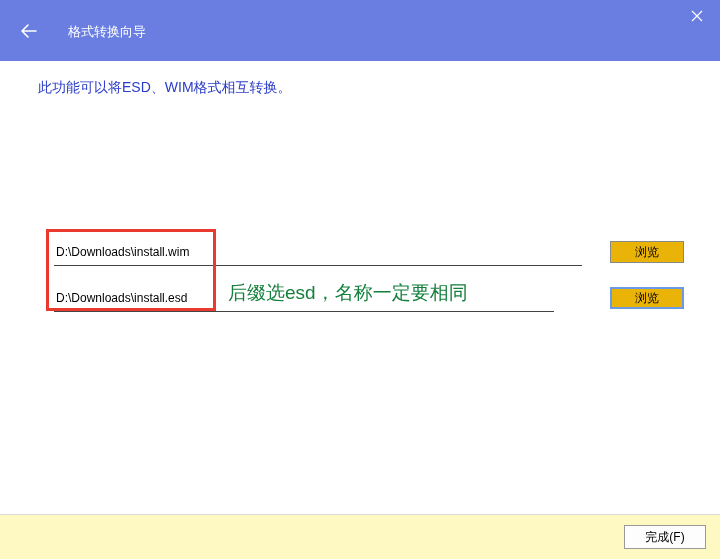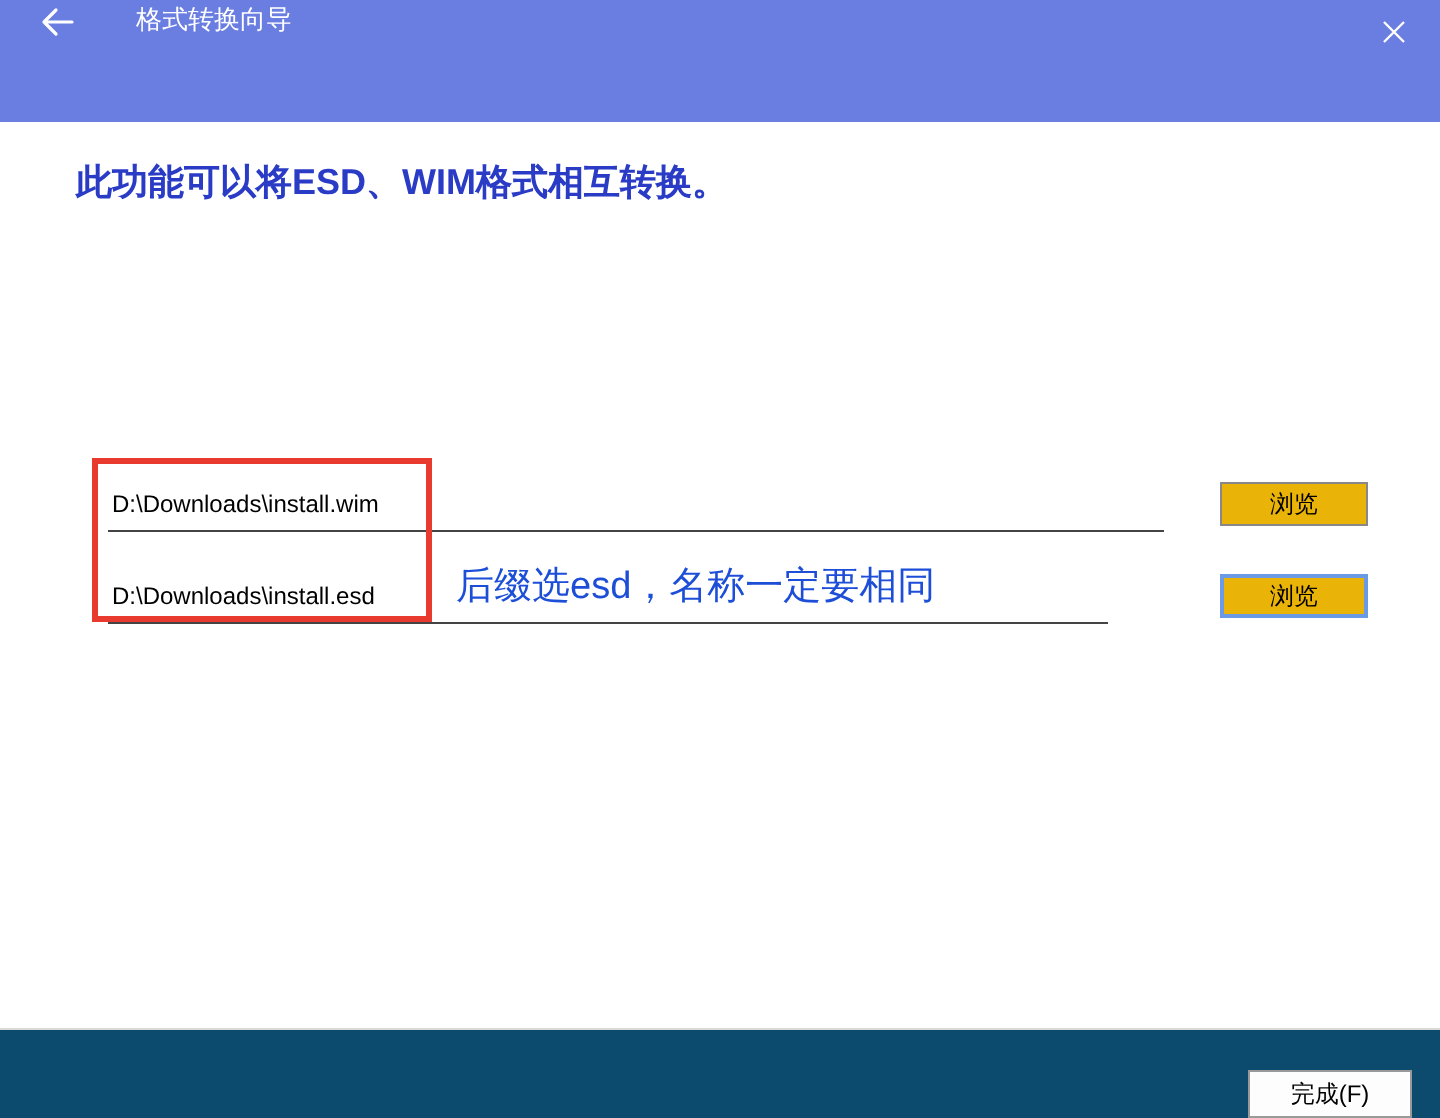--- a/index.html
+++ b/index.html
@@ -1,34 +1,34 @@
 <!DOCTYPE html>
 <html><head>
   <meta charset="utf-8">
   <style>
     * { margin:0; padding:0; box-sizing:border-box; font-family:"Microsoft YaHei",Segoe UI,Arial,sans-serif; }
     body { background:#e8e8e8; display:flex; justify-content:center; align-items:flex-start; }
     .window { width:720px; height:559px; background:#fff; position:relative; box-shadow:0 0 4px rgba(0,0,0,.2); }
-    .titlebar { height:61px; background:#6a7ee1; display:flex; color:#fff; padding:0 18px; position:relative; }
+    .titlebar { height:61px; background:#6a7ee1; display:flex; align-items:center; color:#fff; padding:0 18px; position:relative; }
     .back { width:22px; height:22px; display:flex; align-items:center; justify-content:center; cursor:pointer; margin-right:28px; }
     .back svg { stroke:#fff; }
     .wtitle { font-size:13px; position:relative; top:1px; }
     .close-btn { position:absolute; right:0; top:0; width:46px; height:32px; display:flex; align-items:center; justify-content:center; cursor:pointer; }
     .close-btn svg { stroke:#fff; }
     .content { padding:0 38px; }
-    .heading { color:#2a3cc6; font-size:18px; margin-top:18px; font-weight:700; }
+    .heading { color:#2a3cc6; font-size:14px; margin-top:18px; font-weight:400; }
     .row { display:flex; position:absolute; }
     .row1 { top:241px; left:0; right:0; padding:0 36px 0 54px; }
     .row2 { top:287px; left:0; right:0; padding:0 36px 1px 54px;gap:28px; }
     .path-in { flex:1; border:none; border-bottom:1px solid #444; font-size:12px; padding:4px 2px 6px; outline:none; background:transparent; }
     .browse { width:74px; height:22px; margin-left:28px; font-size:12px; border:1px solid #888; background:#eab308; cursor:pointer; }
     .browse.hovered { border:2px solid #6a9ae6; line-height:18px; }
     .redbox { position:absolute; top:229px; left:46px; width:170px; height:82px; border:3px solid #e83a2f; pointer-events:none; }
-    .annot { position:absolute; top:280px; left:228px; color:#1d4ed8; font-size:19px; font-weight:500; }
-    .footer { position:absolute; bottom:0; left:0; right:0; height:45px; border-top:1px solid #d9d9d9; background:#0c4a6e; display:flex; justify-content:flex-end; align-items:flex-end; padding:0 14px; gap:13px; }
+    .annot { position:absolute; top:280px; left:228px; color:#15803d; font-size:19px; font-weight:500; }
+    .footer { position:absolute; bottom:0; left:0; right:0; height:45px; border-top:1px solid #d9d9d9; background:#fef9c3; display:flex; justify-content:flex-end; align-items:center; padding:0 14px; gap:13px; }
     .fbtn { width:82px; height:24px; font-size:12px; background:#fdfdfd; border:1px solid #999; cursor:pointer; }
   </style>
 </head>
 <body>
 
 <div class="window">
   <div class="titlebar">
     <div class="back">
       <svg width="18" height="18" viewBox="0 0 18 18">
           <path d="M8 3 L2 9 L8 15 M2 9 H16" fill="none" stroke-width="1.6" stroke-linecap="round" stroke-linejoin="round"></path>

